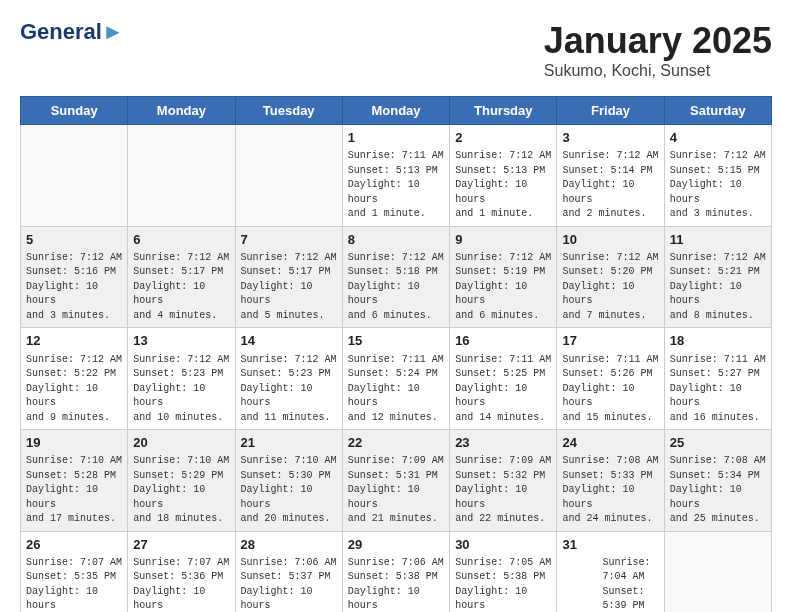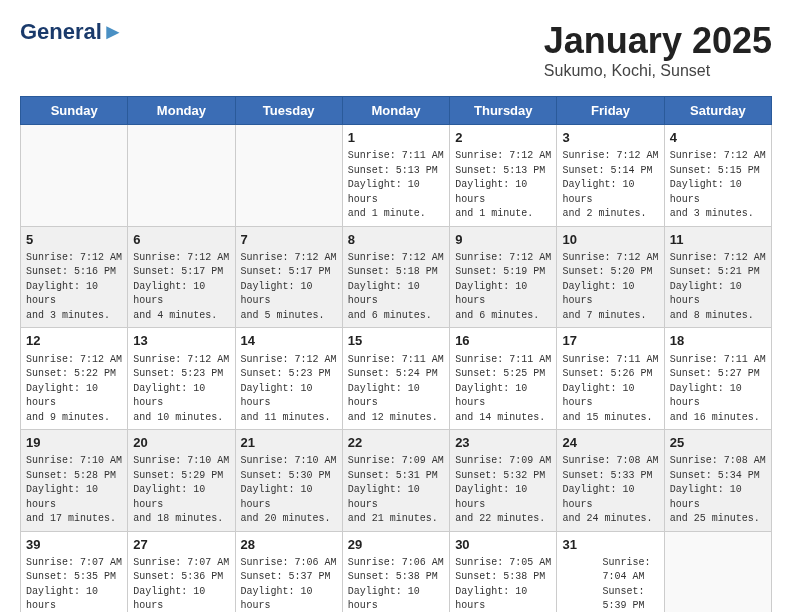--- a/index.html
+++ b/index.html
@@ -295,21 +295,21 @@
         <td>
           <span class="day-num">25</span>
           <div class="day-info" style="white-space: pre-line;">Sunrise: 7:08 AM
 Sunset: 5:34 PM
 Daylight: 10 hours
 and 25 minutes.</div>
         </td>
       </tr>
       <tr>
         <td>
-          <span class="day-num">39</span>
+          <span class="day-num">26</span>
           <div class="day-info" style="white-space: pre-line;">Sunrise: 7:07 AM
 Sunset: 5:35 PM
 Daylight: 10 hours
 and 27 minutes.</div>
         </td>
         <td>
           <span class="day-num">27</span>
           <div class="day-info" style="white-space: pre-line;">Sunrise: 7:07 AM
 Sunset: 5:36 PM
 Daylight: 10 hours

